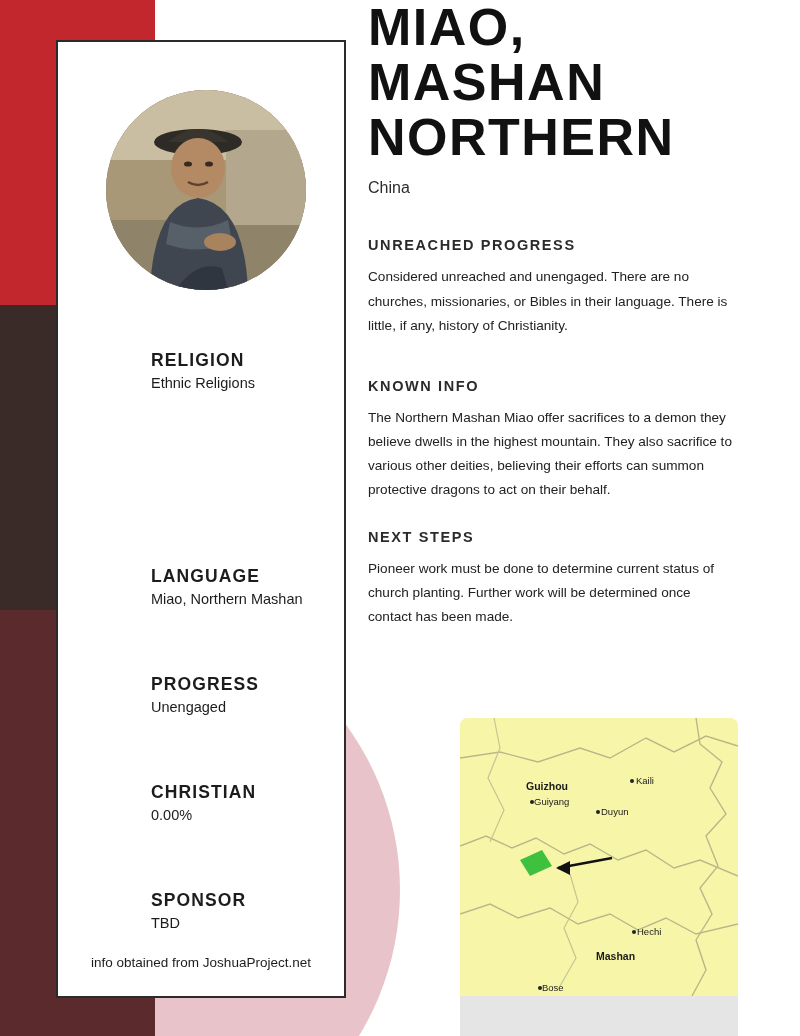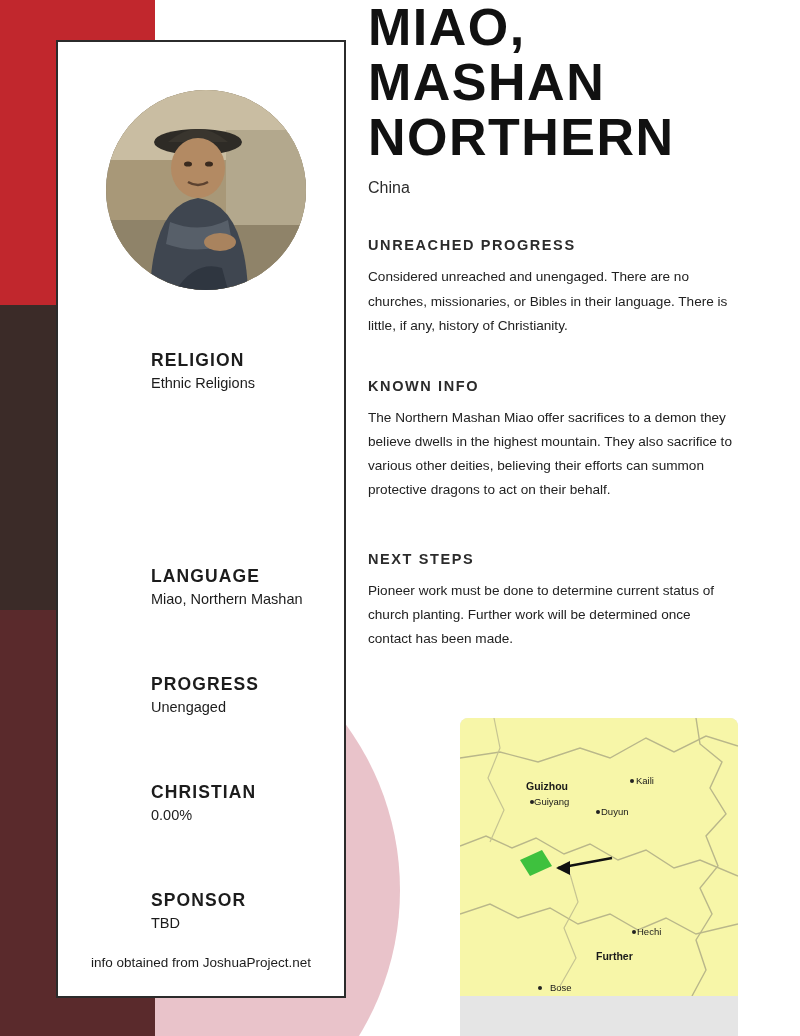--- a/index.html
+++ b/index.html
@@ -109,21 +109,21 @@
     font-size:16px;
     color:#2b2b2b;
   }
   .sec-head {
     margin:40px 0 12px 0;
     font-size:14.5px;
     letter-spacing:1.6px;
     color:#2b2b2b;
     text-transform:uppercase;
   }
-  .sec-head.tight { margin-top:48px; }
+  .sec-head.tight { margin-top:26px; }
   .sec-body {
     margin:0;
     font-size:13.6px;
     line-height:1.78;
     color:#222222;
     max-width:368px;
   }
 
   
   .map {
@@ -236,16 +236,16 @@
     <circle cx="138" cy="94" r="2" fill="#222"></circle>
     <circle cx="174" cy="214" r="2" fill="#222"></circle>
     <circle cx="80" cy="270" r="2" fill="#222"></circle>
   </svg>
   <div style="position:absolute;left:0;top:0;width:278px;height:278px;font-size:9.5px;color:#1a1a1a;">
     <span style="position:absolute;left:66px;top:62px;font-weight:bold;font-size:10.5px;">Guizhou</span>
     <span style="position:absolute;left:74px;top:78px;">Guiyang</span>
     <span style="position:absolute;left:176px;top:57px;">Kaili</span>
     <span style="position:absolute;left:141px;top:88px;">Duyun</span>
     <span style="position:absolute;left:177px;top:208px;">Hechi</span>
-    <span style="position:absolute;left:136px;top:232px;font-weight:bold;font-size:10.5px;">Further</span>
-    <span style="position:absolute;left:90px;top:264px;text-align:center;">Bose</span>
+    <span style="position:absolute;left:136px;top:232px;font-weight:bold;font-size:10.5px;">Mashan</span>
+    <span style="position:absolute;left:82px;top:264px;text-align:center;">Bose</span>
   </div>
 </div>
 
 </body></html>

